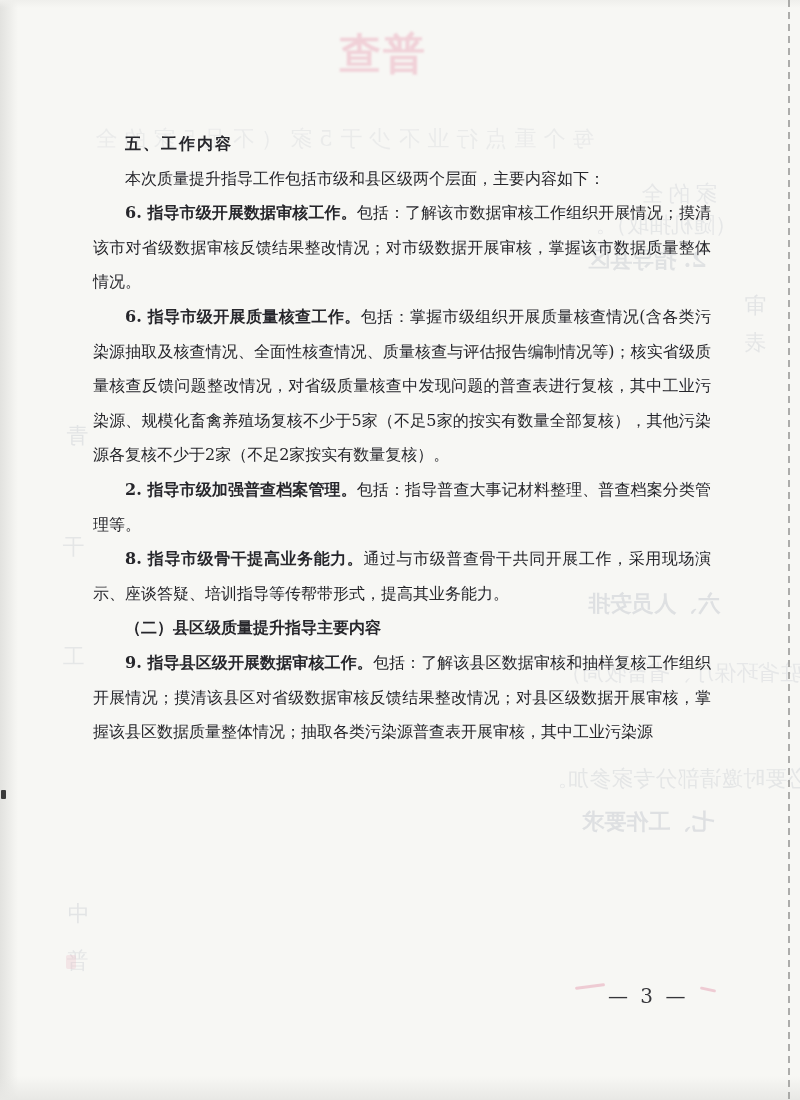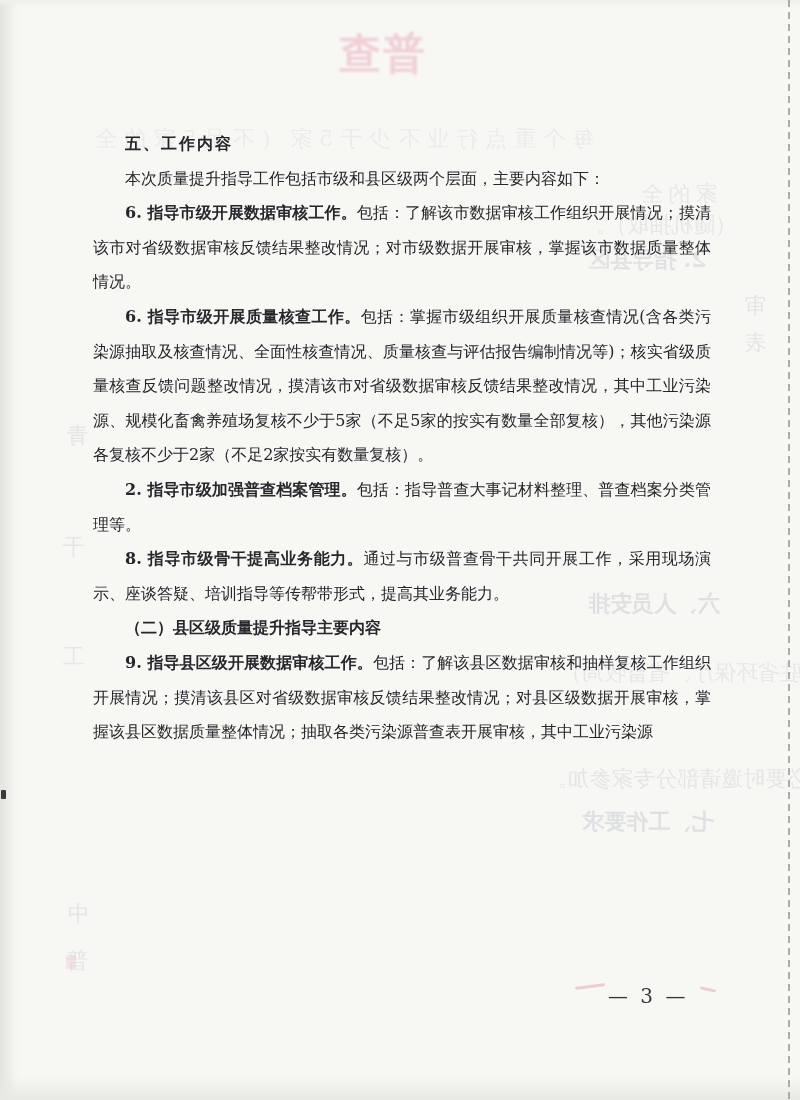--- a/index.html
+++ b/index.html
@@ -96,21 +96,21 @@
     <div class="bleed" style="top:536px;left:62px;opacity:.18;">干</div>
     <div class="bleed" style="top:646px;left:62px;opacity:.17;">工</div>
     <div class="bleed" style="top:903px;left:66px;opacity:.2;">中</div>
     <div class="bleed" style="top:950px;left:66px;opacity:.18;">普</div>
   </div>
 
   <div class="doc-text">
     <p class="h1">五、工作内容</p>
     <p><span>本次质量提升指导工作包括市级和县区级两个层面，主要内容如下：</span></p>
     <p><span class="bold">6. 指导市级开展数据审核工作。</span><span>包括：了解该市数据审核工作组织开展情况；摸清该市对省级数据审核反馈结果整改情况；对市级数据开展审核，掌握该市数据质量整体情况。</span></p>
-    <p><span class="bold">6. 指导市级开展质量核查工作。</span><span>包括：掌握市级组织开展质量核查情况(含各类污染源抽取及核查情况、全面性核查情况、质量核查与评估报告编制情况等)；核实省级质量核查反馈问题整改情况，摸清该市对省级数据审核反馈结果整改情况，其中工业污染源、规模化畜禽养殖场复核不少于5家（不足5家的按实有数量全部复核），其他污染源各复核不少于2家（不足2家按实有数量复核）。</span></p>
+    <p><span class="bold">6. 指导市级开展质量核查工作。</span><span>包括：掌握市级组织开展质量核查情况(含各类污染源抽取及核查情况、全面性核查情况、质量核查与评估报告编制情况等)；核实省级质量核查反馈问题整改情况，对省级质量核查中发现问题的普查表进行复核，其中工业污染源、规模化畜禽养殖场复核不少于5家（不足5家的按实有数量全部复核），其他污染源各复核不少于2家（不足2家按实有数量复核）。</span></p>
     <p><span class="bold">2. 指导市级加强普查档案管理。</span><span>包括：指导普查大事记材料整理、普查档案分类管理等。</span></p>
     <p><span class="bold">8. 指导市级骨干提高业务能力。</span><span>通过与市级普查骨干共同开展工作，采用现场演示、座谈答疑、培训指导等传帮带形式，提高其业务能力。</span></p>
     <p class="bold">（二）县区级质量提升指导主要内容</p>
     <p><span class="bold">9. 指导县区级开展数据审核工作。</span><span>包括：了解该县区数据审核和抽样复核工作组织开展情况；摸清该县区对省级数据审核反馈结果整改情况；对县区级数据开展审核，掌握该县区数据质量整体情况；抽取各类污染源普查表开展审核，其中工业污染源</span></p>
   </div>
 
   <div class="page-number">— 3 —</div>
 
   <div class="pink-mark pm1"></div>
   <div class="pink-mark pm2"></div>

